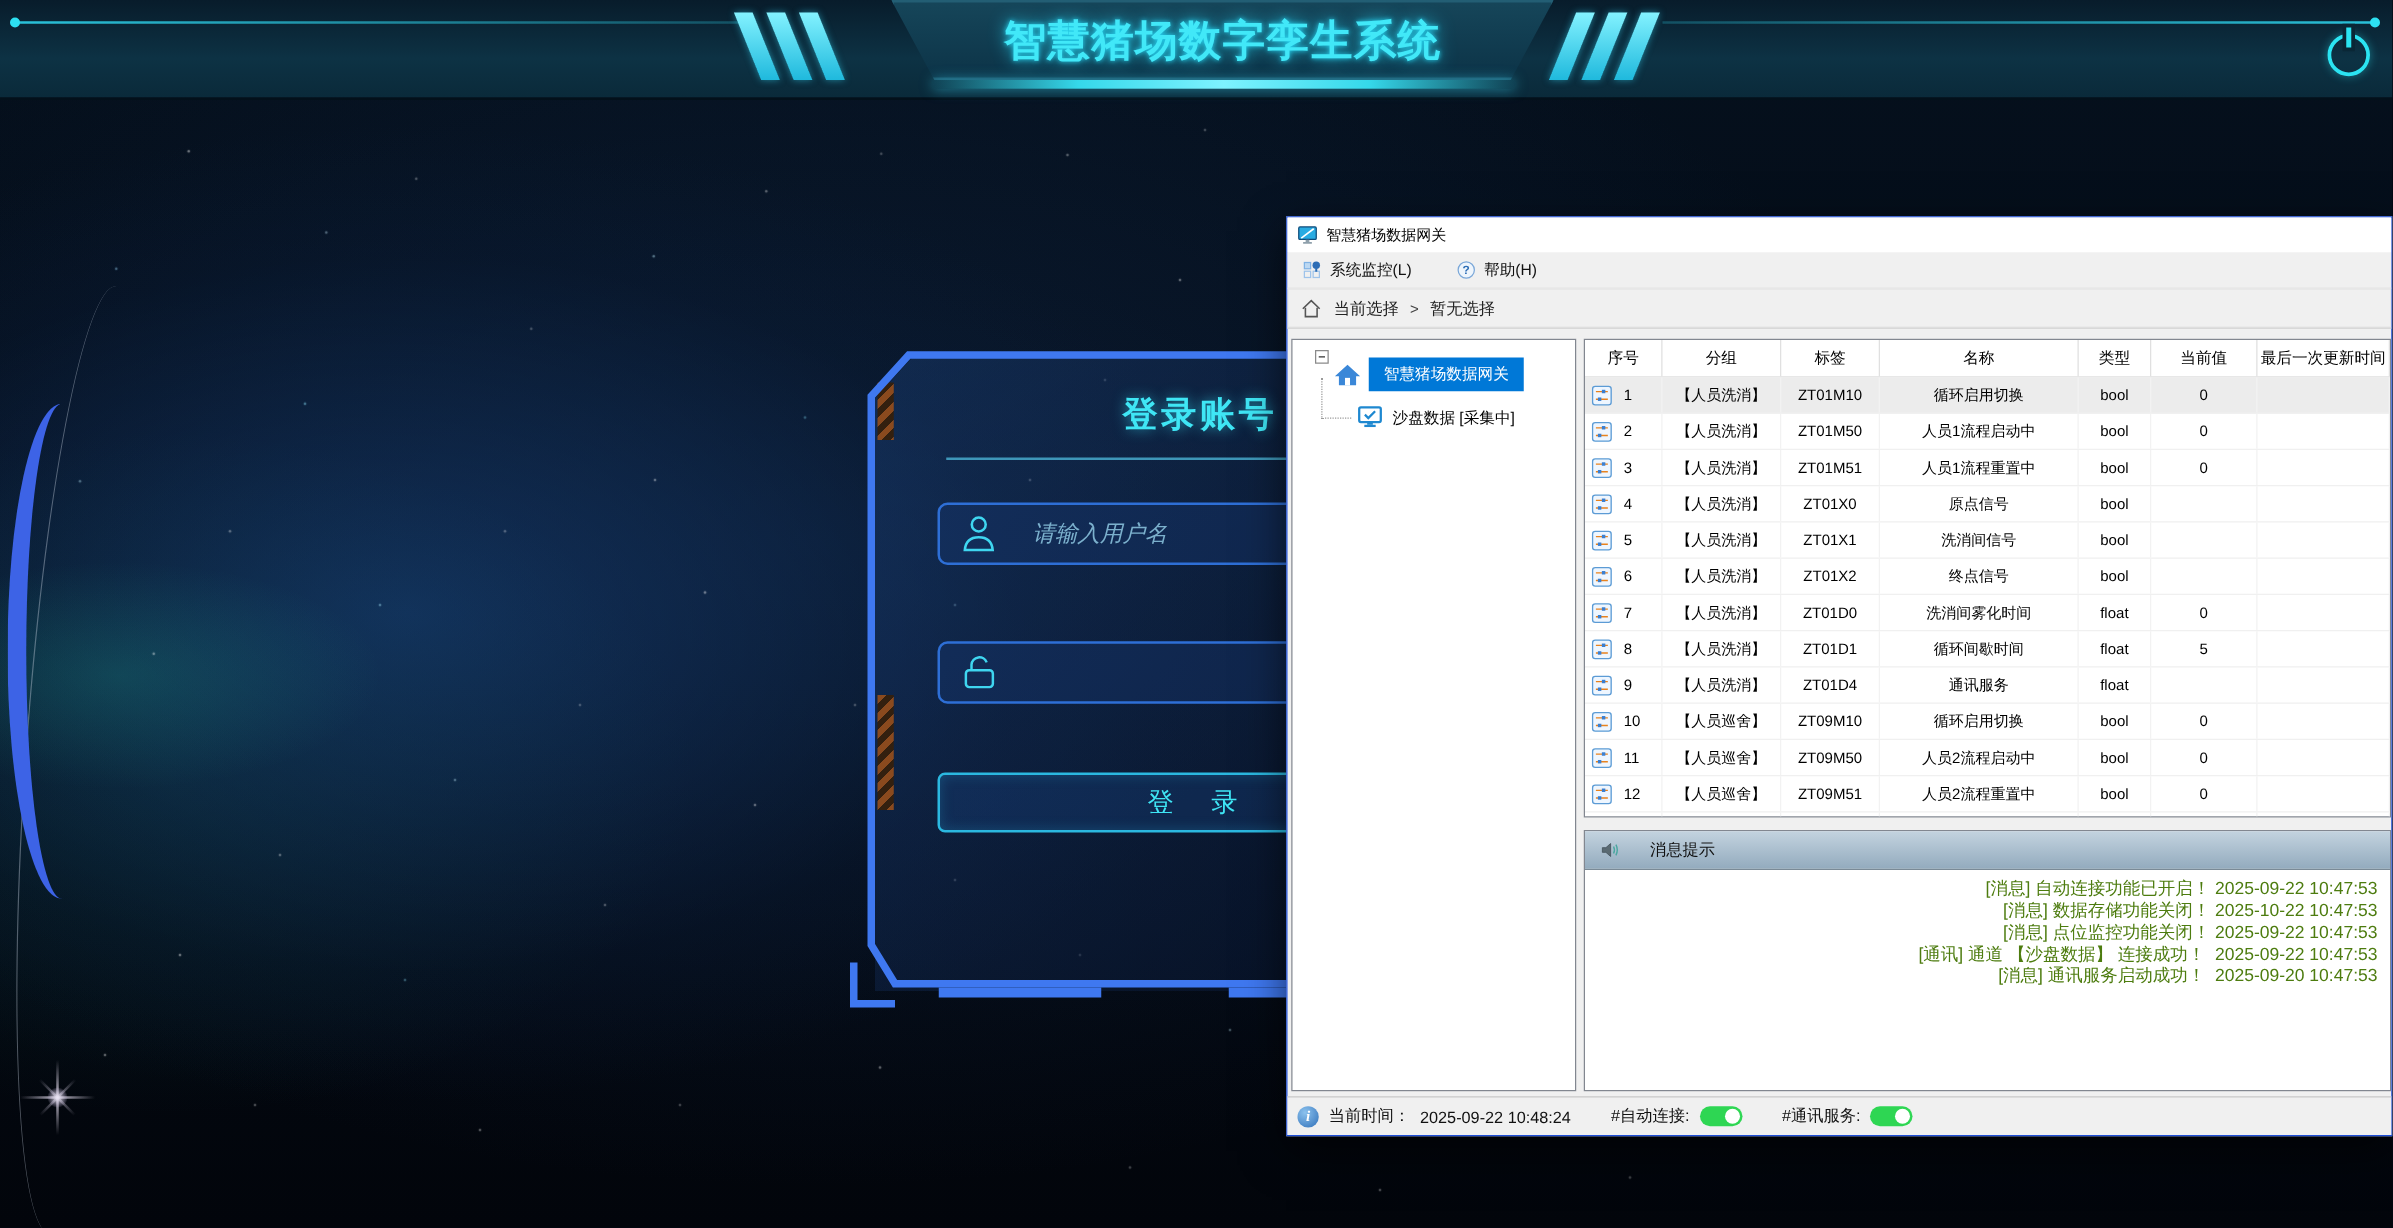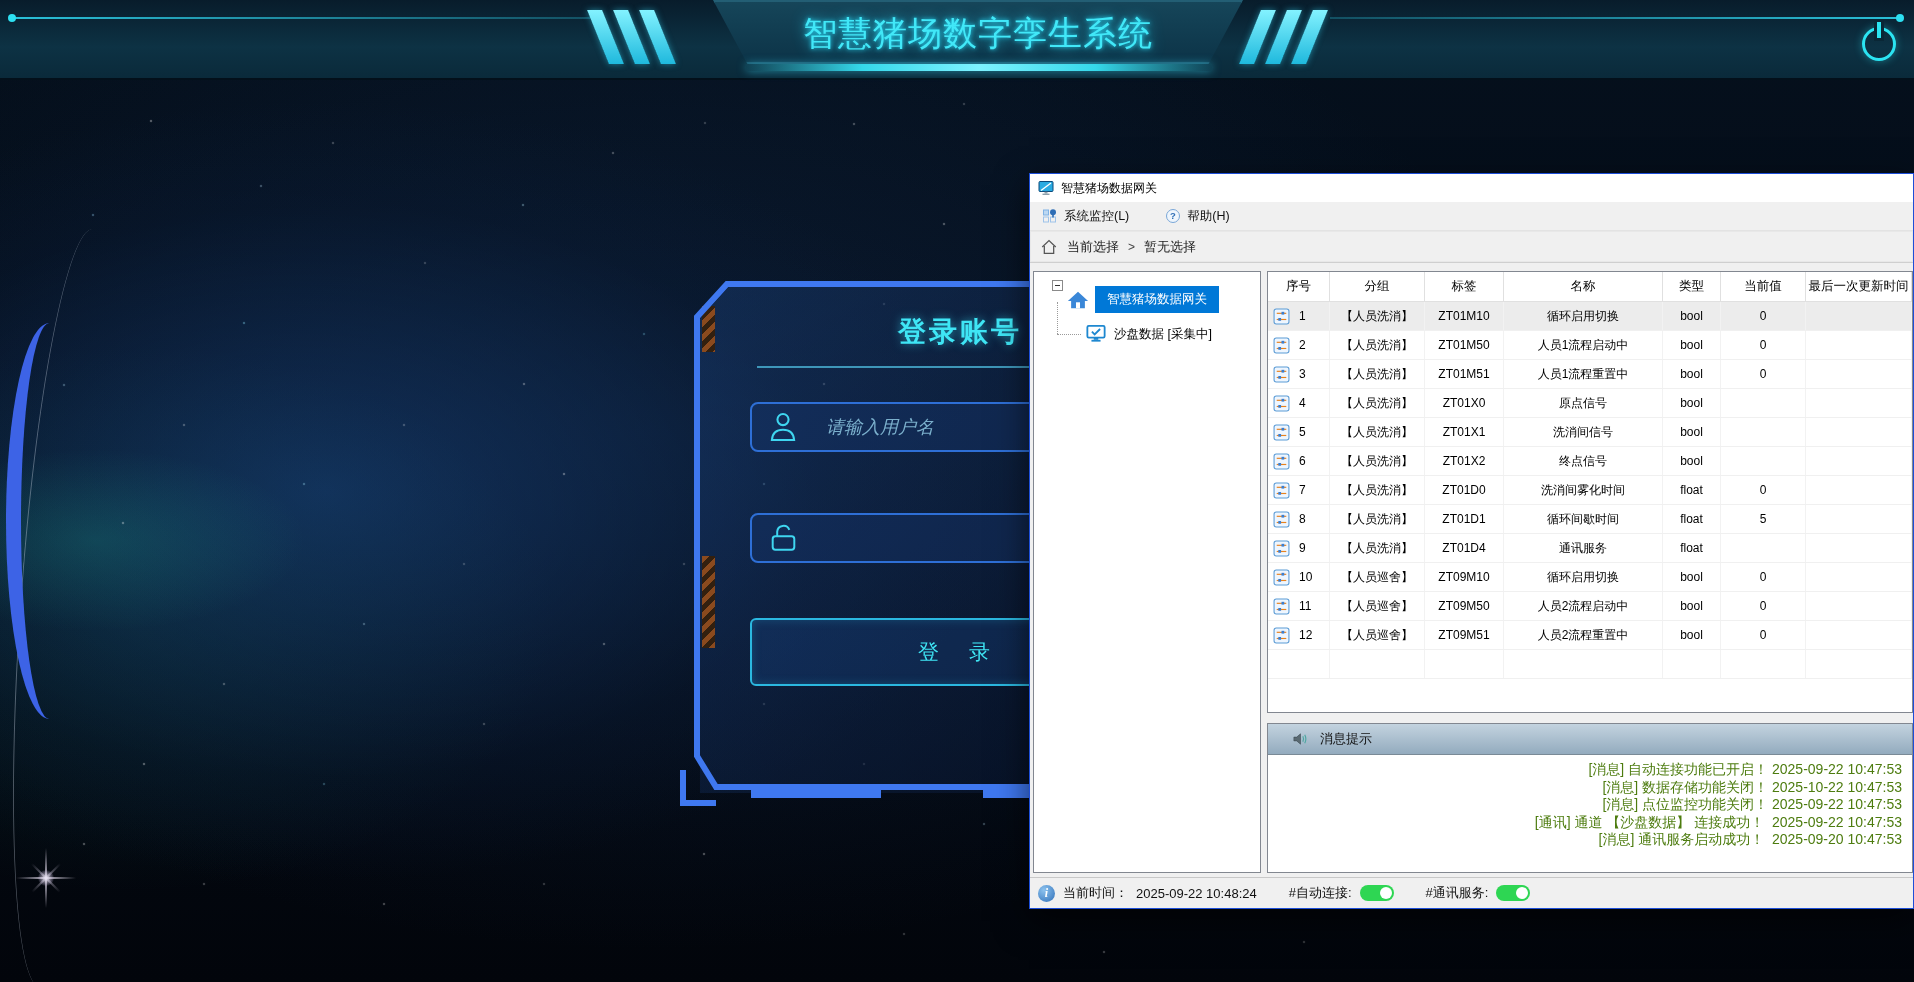--- a/index.html
+++ b/index.html
@@ -61,21 +61,21 @@
   .topline.left{left:12px;width:585px;}
   .topline.right{left:1330px;width:572px;background:linear-gradient(90deg,rgba(45,210,235,.25),rgba(45,210,235,.9));}
   .topline .dot{position:absolute;top:-3px;width:8px;height:8px;border-radius:50%;background:#2de0f2;}
   .topline.left .dot{left:-4px;}
   .topline.right .dot{right:-2px;}
   .trapezoid{position:absolute;left:713px;top:0;width:530px;height:64px;
     background:linear-gradient(180deg,#16465a 0%,#0c3347 100%);
     clip-path:polygon(0 0,100% 0,93.5% 100%,6.5% 100%);
     box-shadow:inset 0 0 0 2px rgba(60,140,165,.35);}
   .app-title{margin:0;height:64px;line-height:66px;text-align:center;
-    font-size:34px;font-weight:normal;color:#41e8f8;letter-spacing:1px;
+    font-size:34px;font-weight:bold;color:#41e8f8;letter-spacing:1px;
     text-shadow:0 0 14px rgba(40,225,255,.85),0 0 4px rgba(40,225,255,.9);}
   .title-underbar{position:absolute;left:746px;top:64px;width:466px;height:7px;border-radius:4px;
     background:linear-gradient(90deg,rgba(43,180,210,.15),#35d8ea 25%,#7ef2ff 50%,#35d8ea 75%,rgba(43,180,210,.15));
     box-shadow:0 0 10px rgba(60,220,250,.55);}
   .slashes{position:absolute;top:10px;display:flex;gap:11px;}
   .slashes.left{left:598px;}
   .slashes.right{left:1250px;}
   .slash{display:block;width:15px;height:54px;background:linear-gradient(180deg,#83f2ff,#1fb9dd);box-shadow:0 0 6px rgba(50,215,245,.5);}
   .slashes.left .slash{transform:skewX(22deg);}
   .slashes.right .slash{transform:skewX(-22deg);}
@@ -98,21 +98,21 @@
     text-shadow:0 0 10px rgba(50,225,250,.6);}
   .login-underline{position:absolute;left:87px;top:96px;width:406px;height:2px;background:rgba(70,170,205,.85);}
   .login-input{position:absolute;left:80px;width:420px;height:50px;box-sizing:border-box;
     border:2px solid #2e6fd6;border-radius:8px;background:rgba(25,60,120,.32);
     display:flex;align-items:center;gap:28px;padding-left:18px;}
   .login-input.username{top:132px;}
   .login-input.password{top:243px;}
   .login-input input{flex:1;background:transparent;border:none;outline:none;
     font-size:18px;color:#bfe8f5;font-family:inherit;}
   .login-input input::placeholder{color:rgba(150,210,235,.8);font-style:italic;}
-  .login-btn{position:absolute;left:80px;top:348px;width:420px;height:68px;box-sizing:border-box;
+  .login-btn{position:absolute;left:80px;top:348px;width:420px;height:48px;box-sizing:border-box;
     border:2px solid #2bb8e0;border-radius:6px;background:rgba(30,80,150,.28);cursor:pointer;
     font-size:21px;color:#3fe6f5;letter-spacing:12px;font-family:inherit;
     box-shadow:0 0 10px rgba(40,180,220,.25) inset;}
 
   
   .app-window{position:absolute;left:1029px;top:173px;width:885px;height:736px;z-index:50;
     box-sizing:border-box;border:1px solid #1d4ed8;background:#f0f0f0;
     box-shadow:0 12px 32px rgba(0,0,0,.6);display:flex;flex-direction:column;}
   .win-titlebar{height:28px;background:#ffffff;display:flex;align-items:center;gap:7px;padding-left:8px;}
   .win-title{font-size:12px;color:#000;}
@@ -132,34 +132,34 @@
   .tree-root .home-ic{margin-left:33px;}
   .tree-root-label{margin-left:6px;background:#0078d7;color:#fff;font-size:12.5px;padding:5px 12px;}
   .tree-child{position:absolute;left:0;top:52px;display:flex;align-items:center;}
   .tree-child .mon-ic{margin-left:52px;}
   .tree-child-label{margin-left:8px;font-size:12.5px;color:#000;}
   .tree-vline{position:absolute;left:23px;top:30px;height:32px;border-left:1px dotted #9a9a9a;}
   .tree-hline{position:absolute;left:23px;top:62px;width:24px;border-top:1px dotted #9a9a9a;}
 
   
   .right-col{flex:1;display:flex;flex-direction:column;gap:10px;min-width:0;}
-  .table-panel{height:442px;box-sizing:border-box;background:#fff;border:1px solid #828790;overflow:hidden;flex:none;}
+  .table-panel{height:383px;box-sizing:border-box;background:#fff;border:1px solid #828790;overflow:hidden;flex:none;}
   .tgrid{display:grid;grid-template-columns:62px 95px 79px 159px 58px 85px 1fr;}
   .thead{height:29px;border-bottom:1px solid #e0e0e0;}
   .thead .hcell{display:flex;align-items:center;justify-content:center;font-size:12.5px;color:#000;
     border-right:1px solid #e0e0e0;white-space:nowrap;overflow:hidden;cursor:pointer;}
   .trow{height:28px;border-bottom:1px solid #f0f0f0;}
   .trow .cell{display:flex;align-items:center;justify-content:center;font-size:12px;color:#000;
     border-right:1px solid #f2f2f2;white-space:nowrap;overflow:hidden;}
   .trow .cell.seq{justify-content:flex-start;padding-left:5px;gap:9px;}
   .trow.selected{background:#ececec;}
   .row-icon{width:17px;height:17px;flex:none;display:flex;}
   
   .msg-panel{flex:1;box-sizing:border-box;background:#fff;border:1px solid #828790;display:flex;flex-direction:column;min-height:0;}
-  .msg-header{height:30px;flex:none;display:flex;align-items:center;gap:11px;padding-left:24px;
+  .msg-header{height:30px;flex:none;display:flex;align-items:center;gap:23px;padding-left:12px;
     background:linear-gradient(180deg,#c3d3df 0%,#a3b9c9 45%,#8fa8bc 100%);
     background:linear-gradient(180deg,#c3d3df,#93abbe);border-bottom:1px solid #7a8a96;}
   .msg-title{font-size:13px;color:#111;}
   .msg-body{flex:1;padding:6px 10px;overflow:hidden;}
   .msg-line{font-size:14px;color:#4d7c0f;line-height:17.5px;white-space:pre;text-align:right;}
 
   
   .win-statusbar{height:30px;flex:none;background:#f0f0f0;border-top:1px solid #c8c8c8;
     display:flex;align-items:center;gap:8px;padding-left:8px;font-size:13px;color:#111;}
   .info-ic{width:17px;height:17px;border-radius:50%;flex:none;

